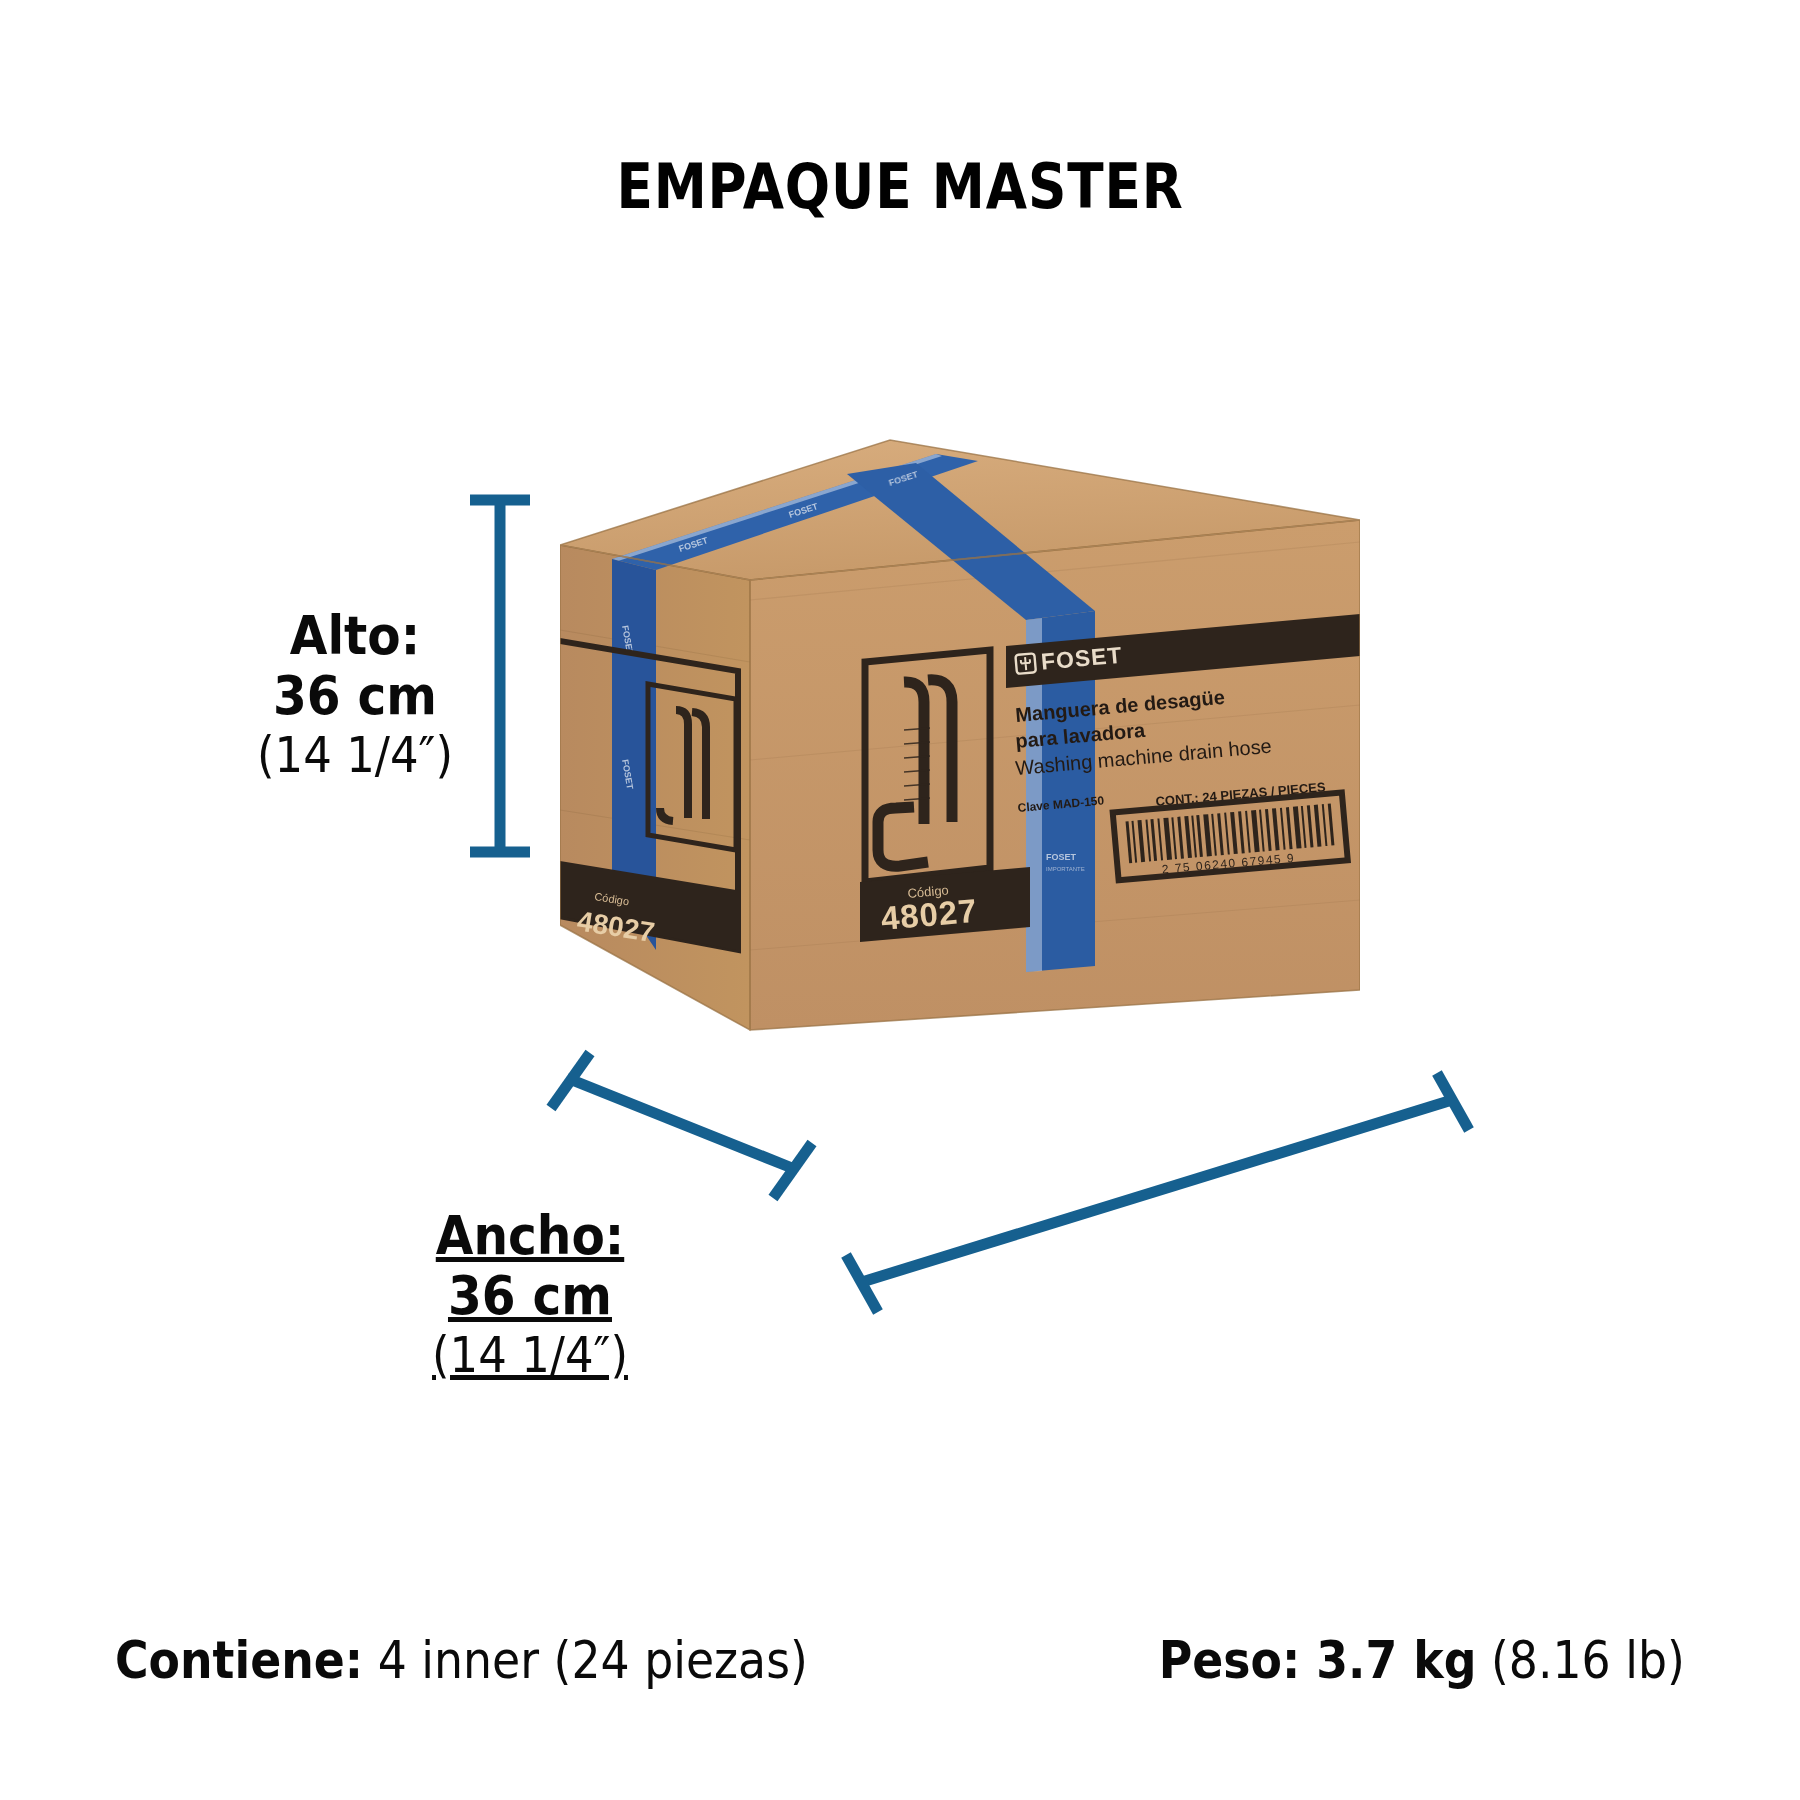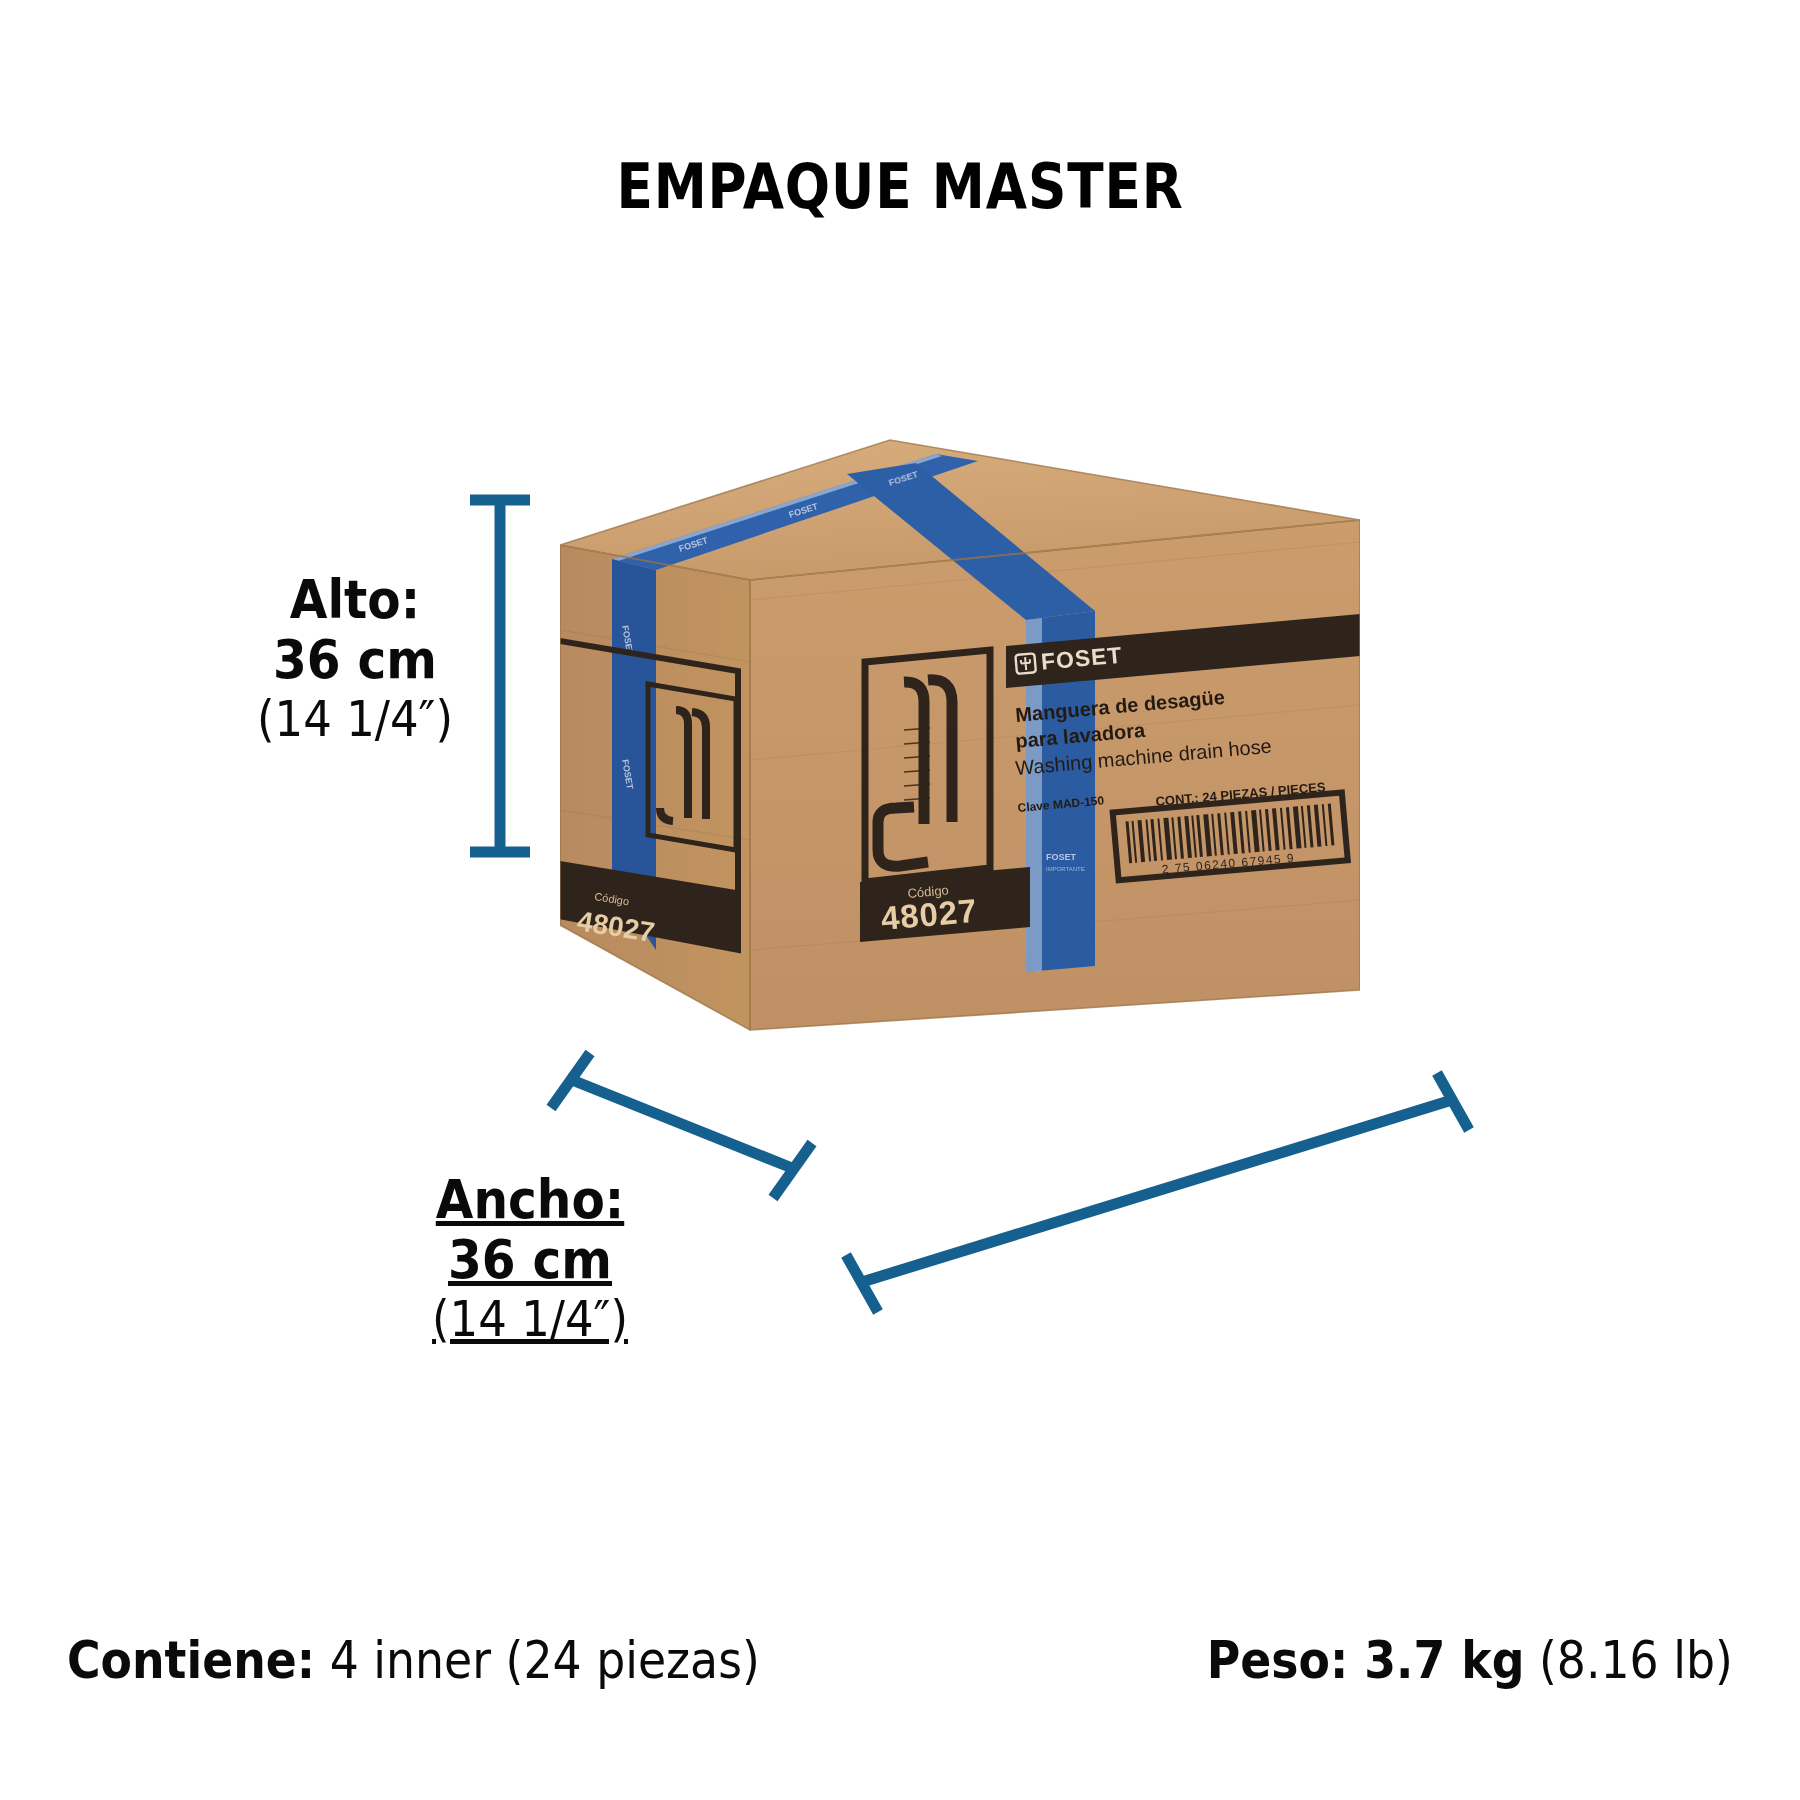--- a/index.html
+++ b/index.html
@@ -18,36 +18,36 @@
     font-family: "DejaVu Sans", sans-serif;
     font-weight: bold;
     font-size: 62px;
     letter-spacing: 1px;
     color: #010101;
     transform: scaleX(0.86);
   }
 
   
   .dimlabel { position: absolute; text-align: center; color: #0a0a0a;
-              font-family: "DejaVu Sans", sans-serif; line-height: 1.12; }
+              font-family: "DejaVu Sans", sans-serif; line-height: 1.12; margin-top: 36px; }
   .dimlabel .nm   { font-weight: bold; font-size: 54px; display:block; transform: scaleX(0.9); }
   .dimlabel .cm   { font-weight: bold; font-size: 54px; display:block; transform: scaleX(0.9); }
   .dimlabel .inch { font-weight: normal; font-size: 50px; display:block; transform: scaleX(0.9); }
 
   #alto-label  { left: 175px;  top: 570px;  width: 360px; }
   #ancho-label { left: 320px;  top: 1170px; width: 420px; text-decoration: underline; }
   #largo-label { left: 1000px; top: 1230px; width: 430px; }
 
   
   #dims { position: absolute; left: 0; top: 0; width: 1800px; height: 1800px; }
 
   
   .footer { position: absolute; bottom: 110px; width: 1800px;
             display: flex; justify-content: space-between;
-            padding: 0 67px; align-items: baseline; }
+            padding: 0 115px; align-items: baseline; }
   .foot-txt { font-family: "DejaVu Sans", sans-serif; font-size: 52px;
               color: #0a0a0a; white-space: nowrap; transform: scaleX(0.88);
               transform-origin: left center; }
   .foot-txt .b { font-weight: bold; }
   .foot-txt.right { transform-origin: right center; }
 
   
   #box { position: absolute; left: 560px; top: 430px; width: 800px; height: 640px; }
   #box svg { position:absolute; left:0; top:0; }
 

